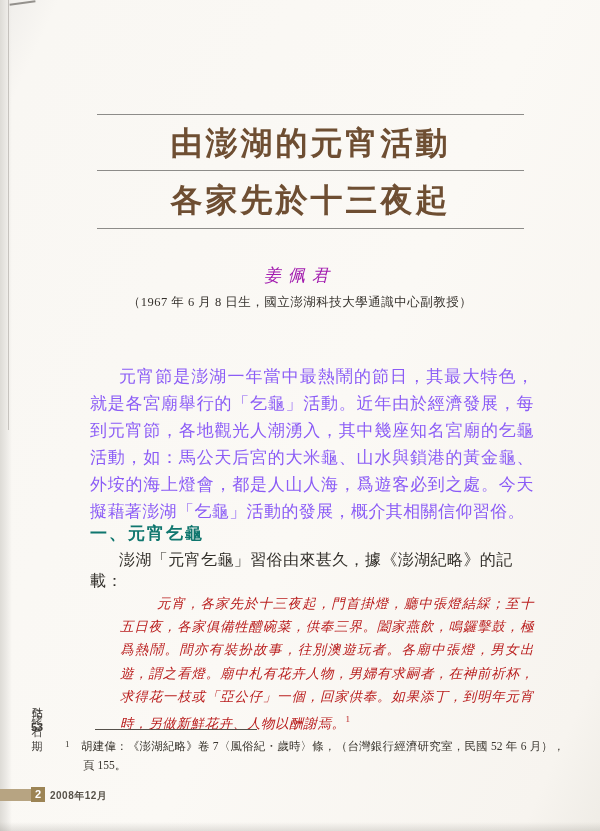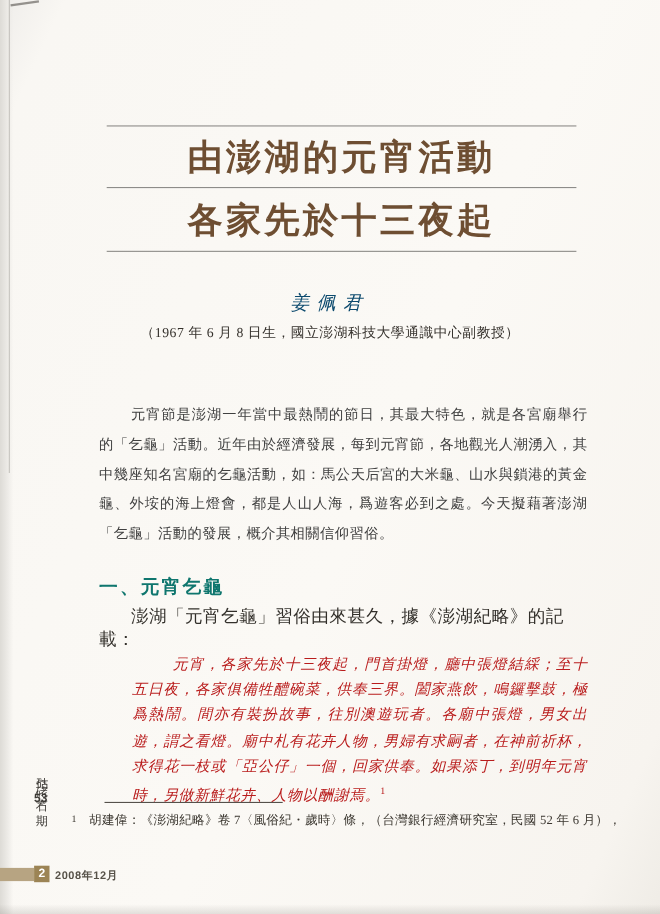--- a/index.html
+++ b/index.html
@@ -32,30 +32,30 @@
   .rule-1{top:114px;} .rule-2{top:170px;} .rule-3{top:228px;}
   .title-line{
     position:absolute;left:97px;width:427px;text-align:center;
     color:#6e4e32;font-weight:bold;font-size:32px;letter-spacing:3px;
     height:54px;line-height:54px;white-space:nowrap;
   }
   .title-1{top:116px;} .title-2{top:173px;}
   
   .author-name{
     position:absolute;left:0;top:264px;width:600px;text-align:center;
-    font-size:17px;color:#0c4a6e;font-style:italic;letter-spacing:7px;
+    font-size:17px;color:#a21caf;font-style:italic;letter-spacing:7px;
   }
   .author-note{
     position:absolute;left:0;top:294px;width:600px;text-align:center;
     font-size:12.5px;color:#35312c;letter-spacing:.5px;
   }
   
   .abstract{
     position:absolute;left:90px;top:363px;width:444px;
-    font-size:13px;line-height:27px;color:#404040;
+    font-size:17px;line-height:27px;color:#8b5cf6;
     text-align:justify;text-indent:29px;letter-spacing:.4px;
   }
   .sec-heading{
     position:absolute;left:90px;top:522px;
     font-family:"Liberation Sans","DejaVu Sans",sans-serif;
     font-size:17px;font-weight:bold;color:#0f766e;letter-spacing:2px;
   }
   .sec-lead{
     position:absolute;left:90px;top:550px;width:444px;
     font-size:16px;color:#33302b;text-indent:29px;letter-spacing:.4px;
@@ -116,20 +116,21 @@
 
 <div class="sec-heading">一、元宵乞龜</div>
 <div class="sec-lead">澎湖「元宵乞龜」習俗由來甚久，據《澎湖紀略》的記載：</div>
 
 <div class="quote"><span>元宵，各家先於十三夜起，門首掛燈，廳中張燈結綵；至十五日夜，各家俱備牲醴碗菜，供奉三界。闔家燕飲，鳴鑼擊鼓，極爲熱鬧。間亦有裝扮故事，往別澳遊玩者。各廟中張燈，男女出遊，謂之看燈。廟中札有花卉人物，男婦有求嗣者，在神前祈杯，求得花一枝或「亞公仔」一個，回家供奉。如果添丁，到明年元宵時，另做新鮮花卉、人物以酬謝焉。</span><sup>1</sup></div>
 
 <div class="fn-rule"></div>
 <div class="footnote">
   <sup class="fn-ref">1</sup>
   <span class="fn-text">胡建偉：《澎湖紀略》卷 7〈風俗紀・歲時〉條，（台灣銀行經濟研究室，民國 52 年 6 月），</span>
+  <span class="fn-text2">頁 155。</span>
 </div>
 
 <div class="masthead-vertical">
   <span>《硓𥑮石》</span><span class="issue-no">53</span><span>期</span>
 </div>
 <div class="footer-bar"></div>
 <div class="footer-badge">2</div>
 <div class="footer-date">2008年12月</div>
 
 </body></html>

